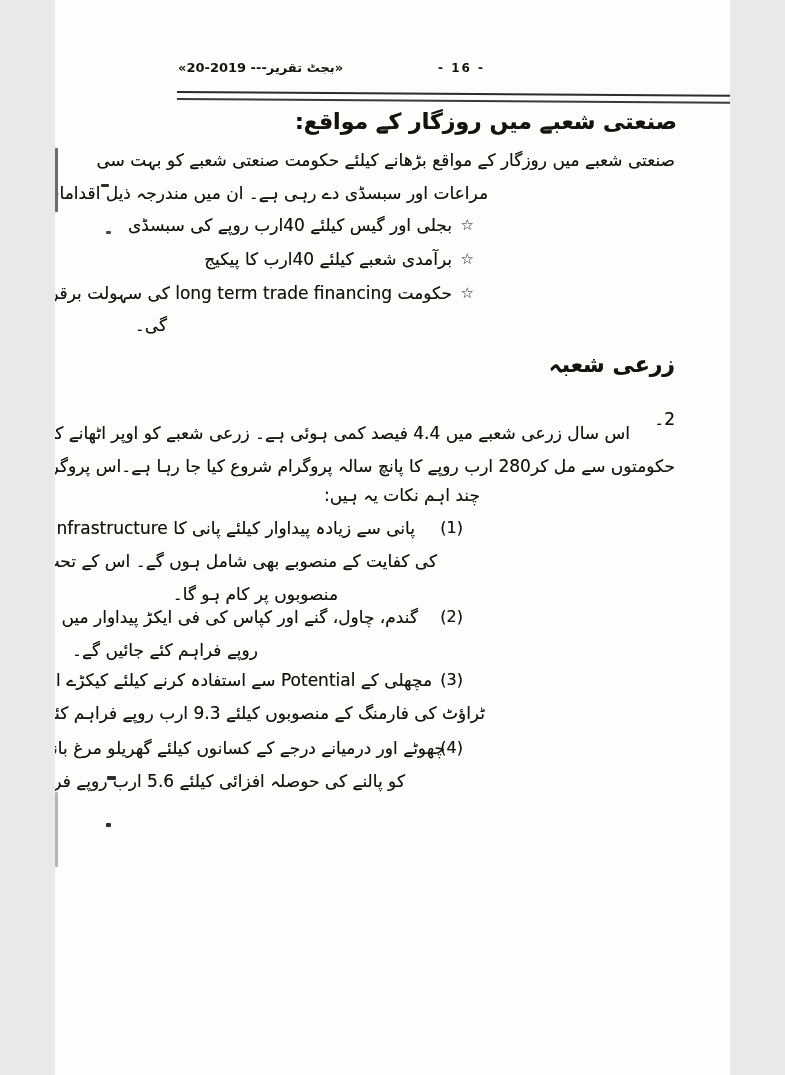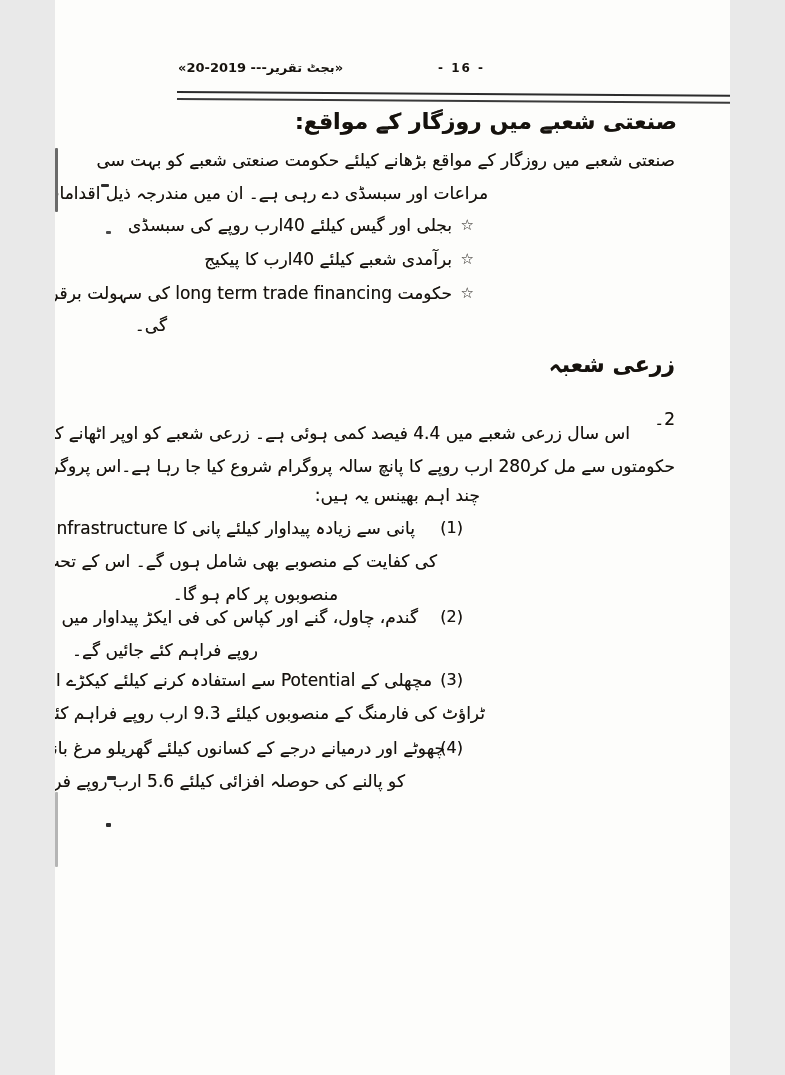--- a/index.html
+++ b/index.html
@@ -46,21 +46,21 @@
 
   <div class="abs star" style="right:256px;top:280px;">☆</div>
   <div class="abs tline" style="right:278px;top:280px;margin-left:20px;">حکومت long term trade financing کی سہولت برقرار رکھے</div>
   <div class="abs tline" style="right:563px;top:312px;">گی۔</div>
 
   <div class="abs h" style="right:55px;top:352px;">زرعی شعبہ</div>
 
   <div class="abs tline" style="right:55px;top:406px;">2۔</div>
   <div class="abs tline" style="right:100px;top:420px;margin-left:7px;">اس سال زرعی شعبے میں 4.4 فیصد کمی ہوئی ہے۔ زرعی شعبے کو اوپر اٹھانے کے لیے صوبائی</div>
   <div class="abs tline" style="right:55px;top:444px;margin-top:9px;">حکومتوں سے مل کر280 ارب روپے کا پانچ سالہ پروگرام شروع کیا جا رہا ہے۔اس پروگرام کے</div>
-  <div class="abs tline" style="right:250px;top:482px;">چند اہم بھینس یہ ہیں:</div>
+  <div class="abs tline" style="right:250px;top:482px;">چند اہم نکات یہ ہیں:</div>
 
   <div class="abs marker" style="right:267px;top:515px;">(1)</div>
   <div class="abs tline" style="right:315px;top:515px;">پانی سے زیادہ پیداوار کیلئے پانی کا Infrastructure بنایا جائے گا جس میں پانی</div>
   <div class="abs tline" style="right:293px;top:548px;">کی کفایت کے منصوبے بھی شامل ہوں گے۔ اس کے تحت 272 ارب کے</div>
   <div class="abs tline" style="right:392px;top:581px;">منصوبوں پر کام ہو گا۔</div>
 
   <div class="abs marker" style="right:267px;top:604px;">(2)</div>
   <div class="abs tline" style="right:312px;top:604px;">گندم، چاول، گنے اور کپاس کی فی ایکڑ پیداوار میں اضافے کیلئے 44.8 ارب</div>
   <div class="abs tline" style="right:472px;top:637px;">روپے فراہم کئے جائیں گے۔</div>
 

